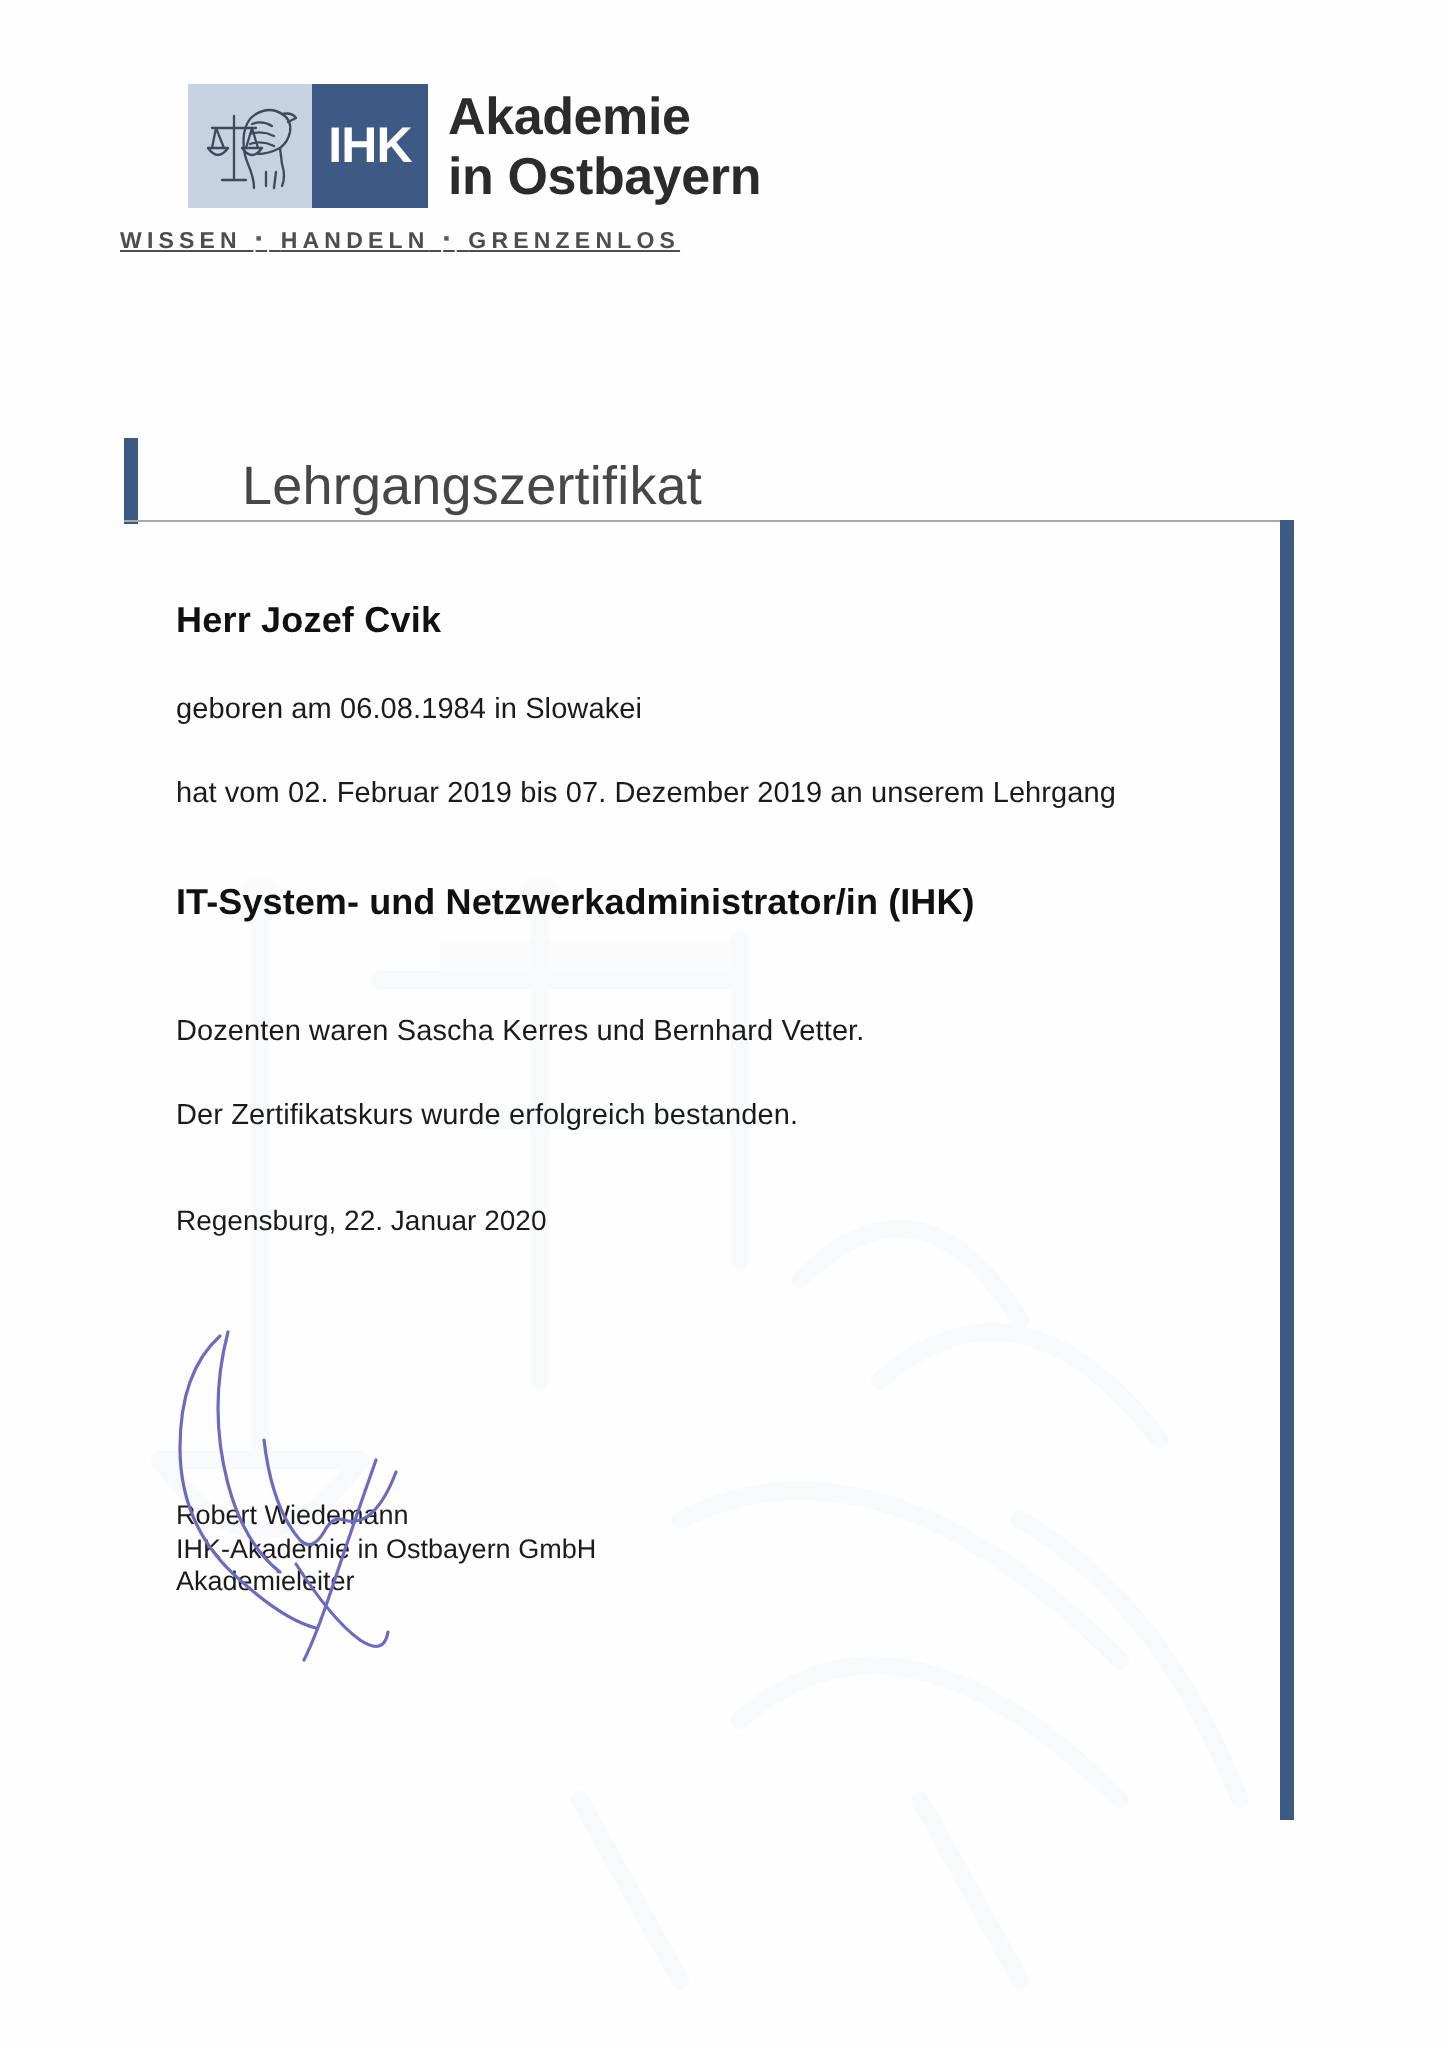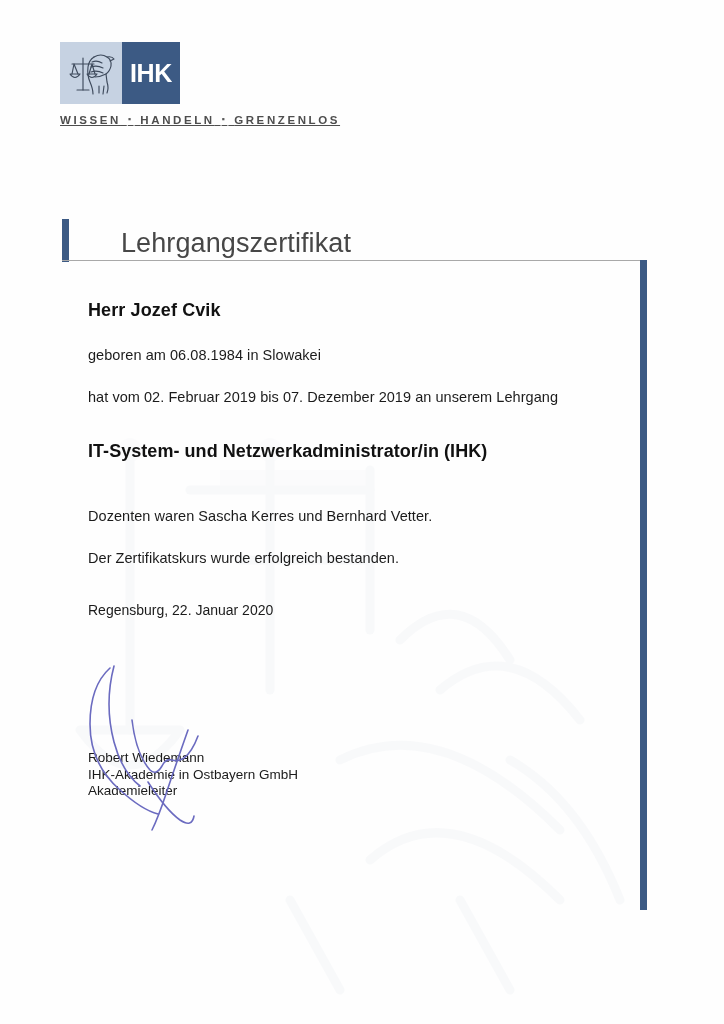--- a/index.html
+++ b/index.html
@@ -39,20 +39,21 @@
   
   .logo-block {
     position: absolute;
     left: 60px;
     top: 42px;
     z-index: 3;
   }
   .logo-row {
     display: flex;
     align-items: stretch;
+    margin-left: 34px;
   }
   .logo-mark {
     display: flex;
     align-items: stretch;
     height: 62px;
   }
   .logo-emblem {
     width: 62px;
     height: 62px;
     background: #c6d2e2;
@@ -278,20 +279,24 @@
 
               <path d="M7 30 Q12 37 17 30 Z"></path>
               <path d="M24 30 Q29 37 34 30 Z"></path>
 
               <path d="M14 46 L26 46"></path>
             </g>
           </svg>
         </div>
         <div class="logo-ihk">IHK</div>
       </div>
+      <div class="logo-words">
+        <div class="logo-line">Akademie</div>
+        <div class="logo-line">in Ostbayern</div>
+      </div>
     </div>
     <div class="logo-tagline">
       <span>WISSEN</span>
       <span class="sep">▪</span>
       <span>HANDELN</span>
       <span class="sep">▪</span>
       <span>GRENZENLOS</span>
     </div>
   </div>
 

